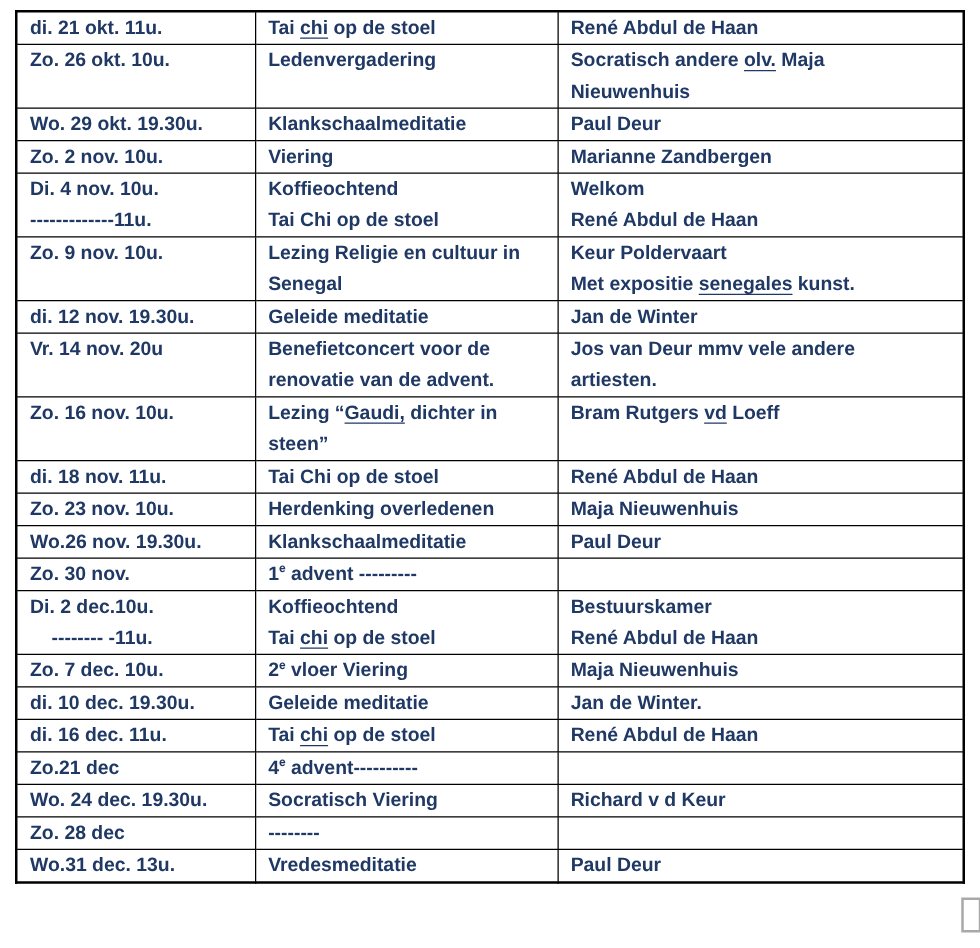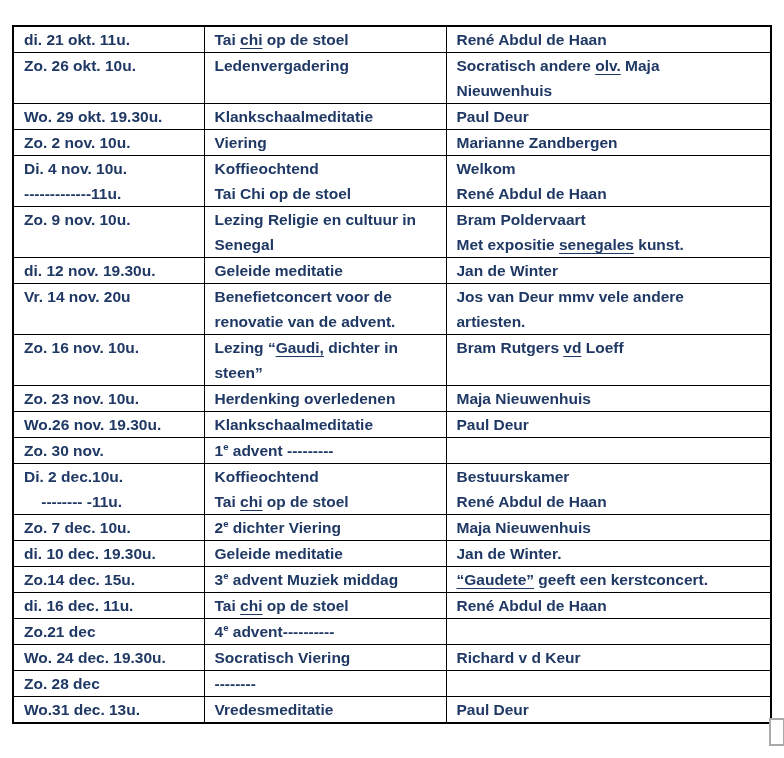--- a/index.html
+++ b/index.html
@@ -8,21 +8,21 @@
     background: #ffffff;
     width: 784px;
     height: 758px;
     font-family: "Liberation Sans", sans-serif;
     position: relative;
     overflow: hidden;
   }
   table.schedule {
     position: absolute;
     left: 12px;
-    top: 25px;
+    top: 8px;
     border-collapse: collapse;
     table-layout: fixed;
     border: 2px solid #000;
   }
   col.c1 { width: 191px; }
   col.c2 { width: 242px; }
   col.c3 { width: 325px; }
   td {
     border: 1.5px solid #000;
     padding: 0 4px 0 10px;
@@ -131,21 +131,21 @@
       </tr>
       <tr>
         <td>
           <div class="line"><span>Zo. 9 nov. 10u.</span></div>
         </td>
         <td>
           <div class="line"><span>Lezing Religie en cultuur in</span></div>
           <div class="line"><span>Senegal</span></div>
         </td>
         <td>
-          <div class="line"><span>Bram Poldervaart</span></div>
+          <div class="line"><span>Keur Poldervaart</span></div>
           <div class="line"><span>Met expositie </span><span class="sq">senegales</span><span> kunst.</span></div>
         </td>
       </tr>
       <tr>
         <td>
           <div class="line"><span>di. 12 nov. 19.30u.</span></div>
         </td>
         <td>
           <div class="line"><span>Geleide meditatie</span></div>
         </td>
@@ -173,20 +173,31 @@
         <td>
           <div class="line"><span>Lezing “</span><span class="sq">Gaudi,</span><span> dichter in</span></div>
           <div class="line"><span>steen”</span></div>
         </td>
         <td>
           <div class="line"><span>Bram Rutgers </span><span class="sq">vd</span><span> Loeff</span></div>
         </td>
       </tr>
       <tr>
         <td>
+          <div class="line"><span>di. 18 nov. 11u.</span></div>
+        </td>
+        <td>
+          <div class="line"><span>Tai Chi op de stoel</span></div>
+        </td>
+        <td>
+          <div class="line"><span>René Abdul de Haan</span></div>
+        </td>
+      </tr>
+      <tr>
+        <td>
           <div class="line"><span>Zo. 23 nov. 10u.</span></div>
         </td>
         <td>
           <div class="line"><span>Herdenking overledenen</span></div>
         </td>
         <td>
           <div class="line"><span>Maja Nieuwenhuis</span></div>
         </td>
       </tr>
       <tr>
@@ -221,46 +232,35 @@
         <td>
           <div class="line"><span>Bestuurskamer</span></div>
           <div class="line"><span>René Abdul de Haan</span></div>
         </td>
       </tr>
       <tr>
         <td>
           <div class="line"><span>Zo. 7 dec. 10u.</span></div>
         </td>
         <td>
-          <div class="line"><span>2</span><sup class="sup">e</sup><span> dichter Viering</span></div>
+          <div class="line"><span>2</span><sup class="sup">e</sup><span> vloer Viering</span></div>
         </td>
         <td>
           <div class="line"><span>Maja Nieuwenhuis</span></div>
         </td>
       </tr>
       <tr>
         <td>
           <div class="line"><span>di. 10 dec. 19.30u.</span></div>
         </td>
         <td>
           <div class="line"><span>Geleide meditatie</span></div>
         </td>
         <td>
           <div class="line"><span>Jan de Winter.</span></div>
-        </td>
-      </tr>
-      <tr>
-        <td>
-          <div class="line"><span>Zo.14 dec. 15u.</span></div>
-        </td>
-        <td>
-          <div class="line"><span>3</span><sup class="sup">e</sup><span> advent Muziek middag</span></div>
-        </td>
-        <td>
-          <div class="line"><span class="sq">“Gaudete”</span><span> geeft een kerstconcert.</span></div>
         </td>
       </tr>
       <tr>
         <td>
           <div class="line"><span>di. 16 dec. 11u.</span></div>
         </td>
         <td>
           <div class="line"><span>Tai </span><span class="sq">chi</span><span> op de stoel</span></div>
         </td>
         <td>

